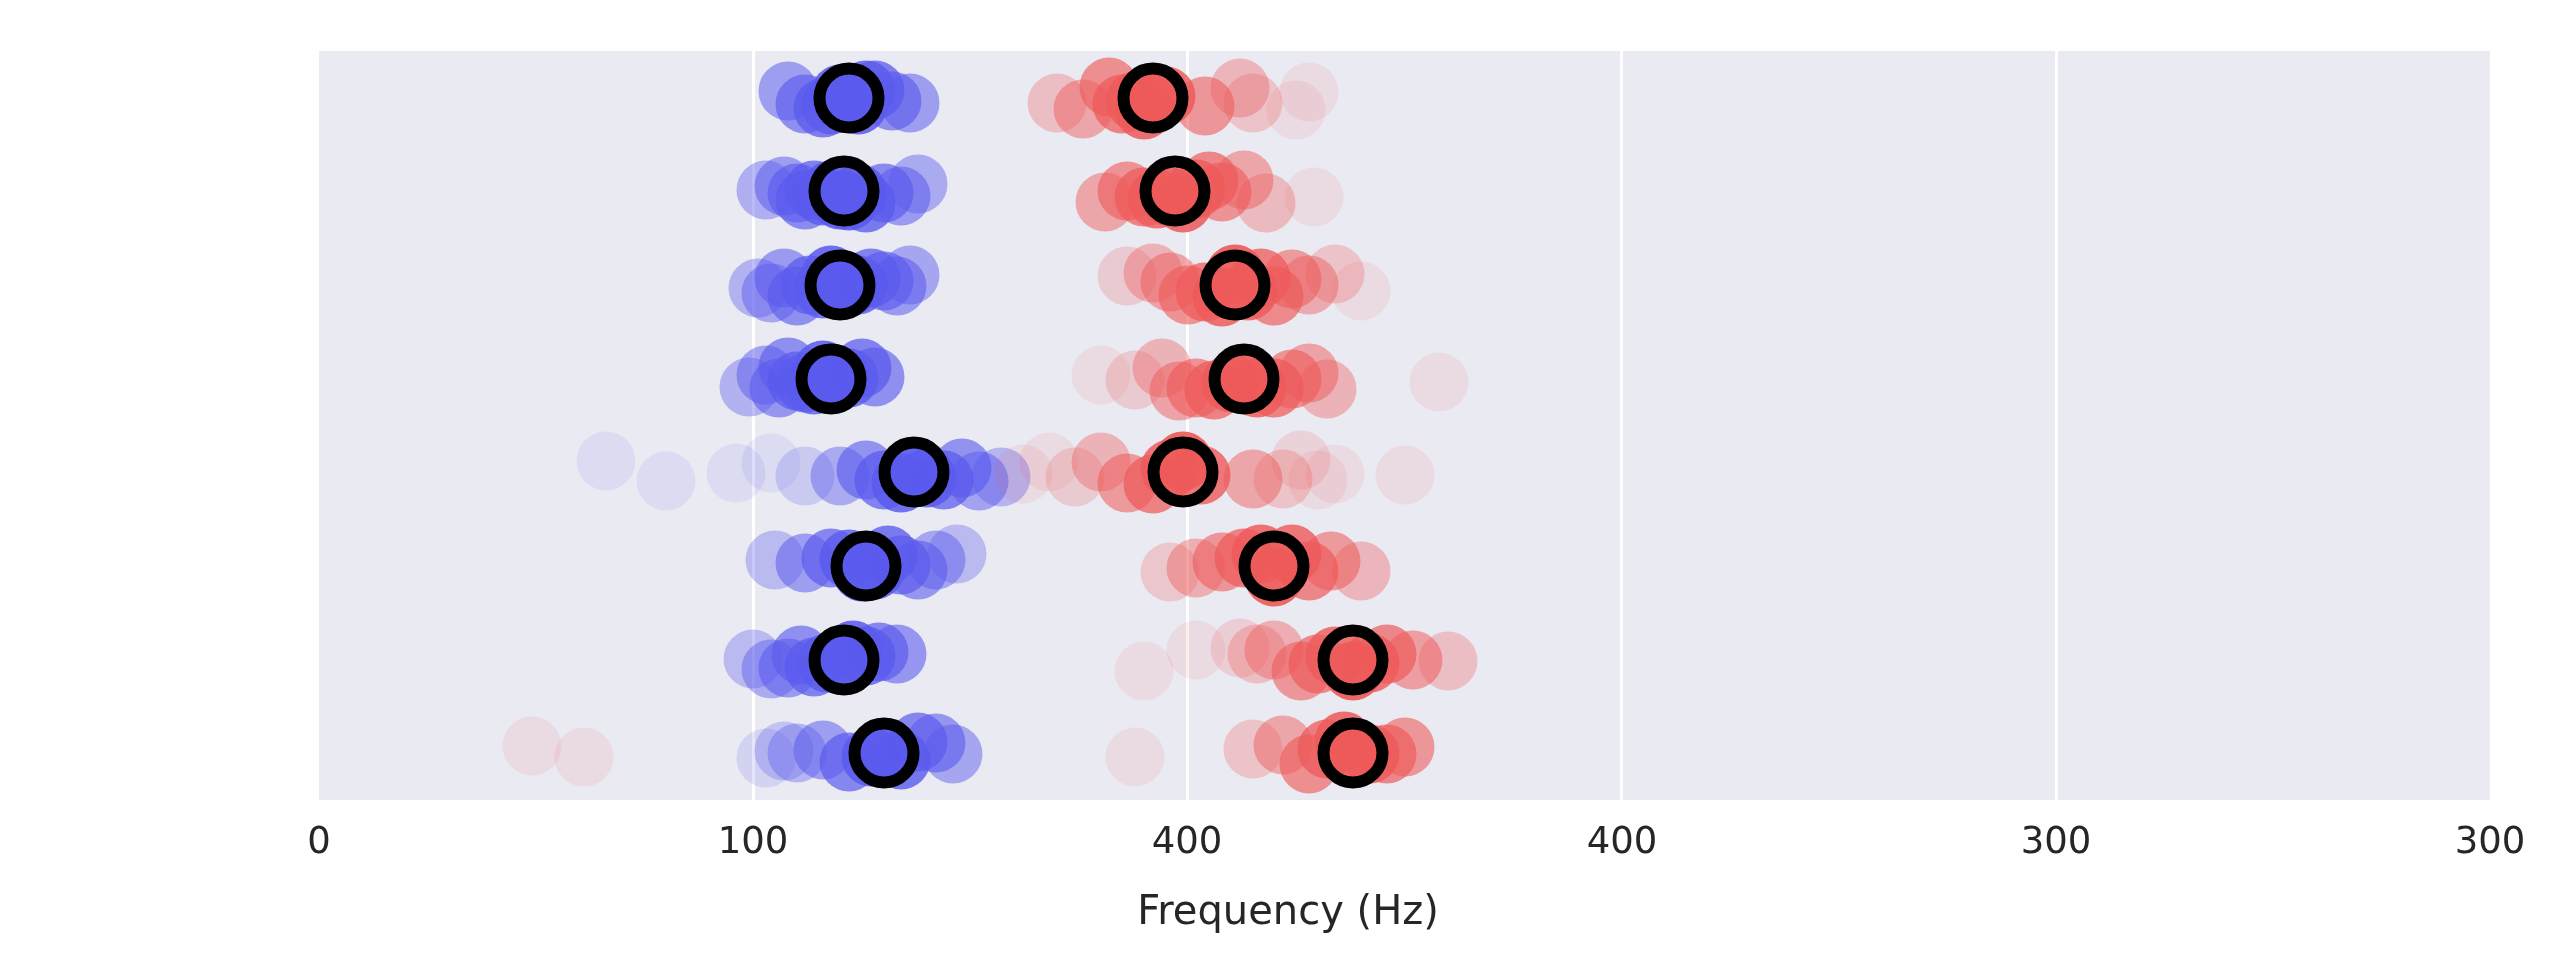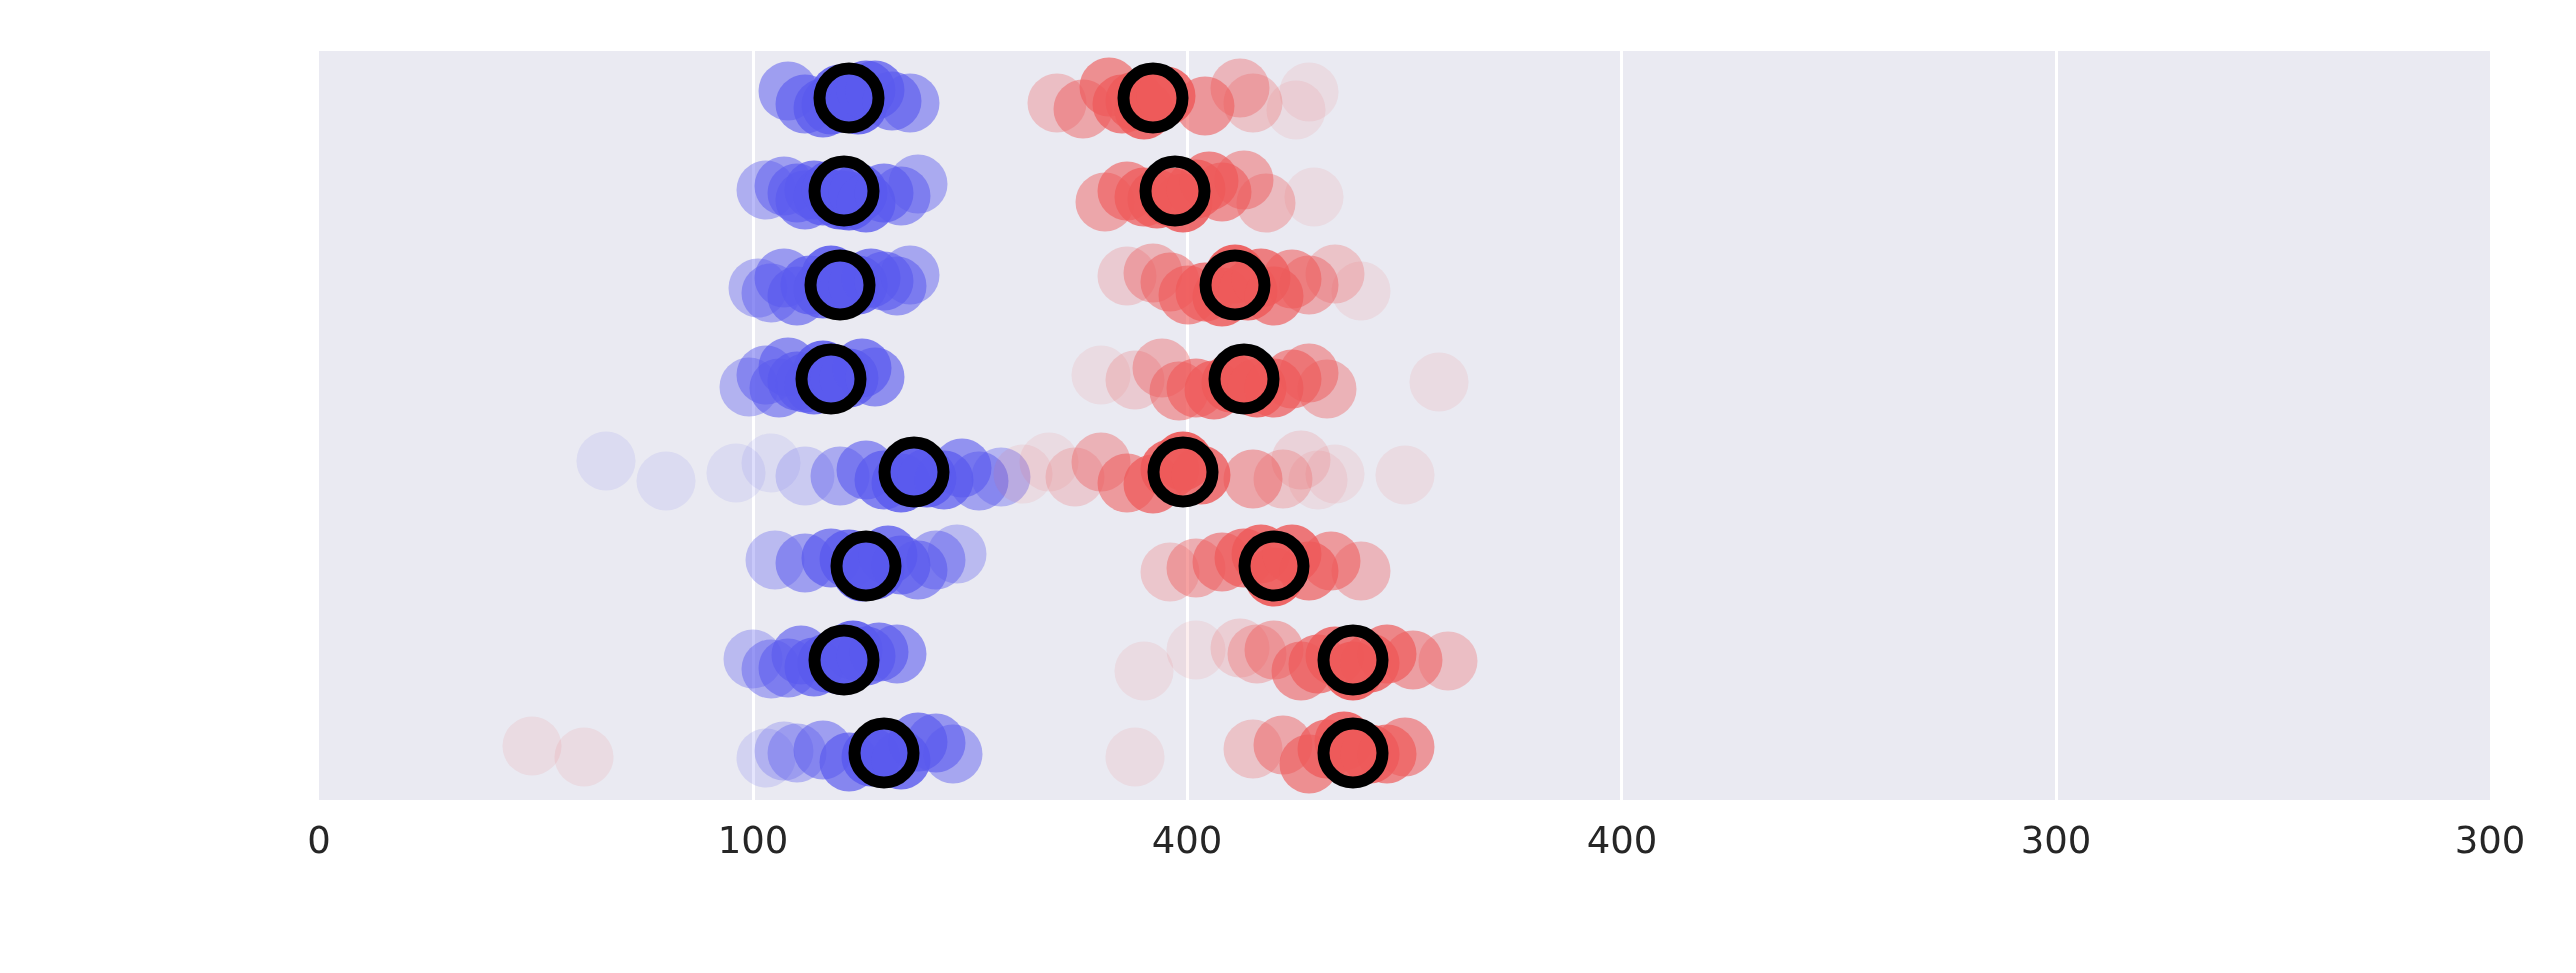--- a/index.html
+++ b/index.html
@@ -291,15 +291,16 @@
 
   <div id="xticks-layer">
       <div class="xtick" style="left: 319px;">0</div>
       <div class="xtick" style="left: 753px;">100</div>
       <div class="xtick" style="left: 1187px;">400</div>
       <div class="xtick" style="left: 1622px;">400</div>
       <div class="xtick" style="left: 2056px;">300</div>
       <div class="xtick" style="left: 2490px;">300</div>
     </div>
 
+  <div id="xlabel">Frequency (Hz)</div>
 
 </div>
 
 
 </body></html>

